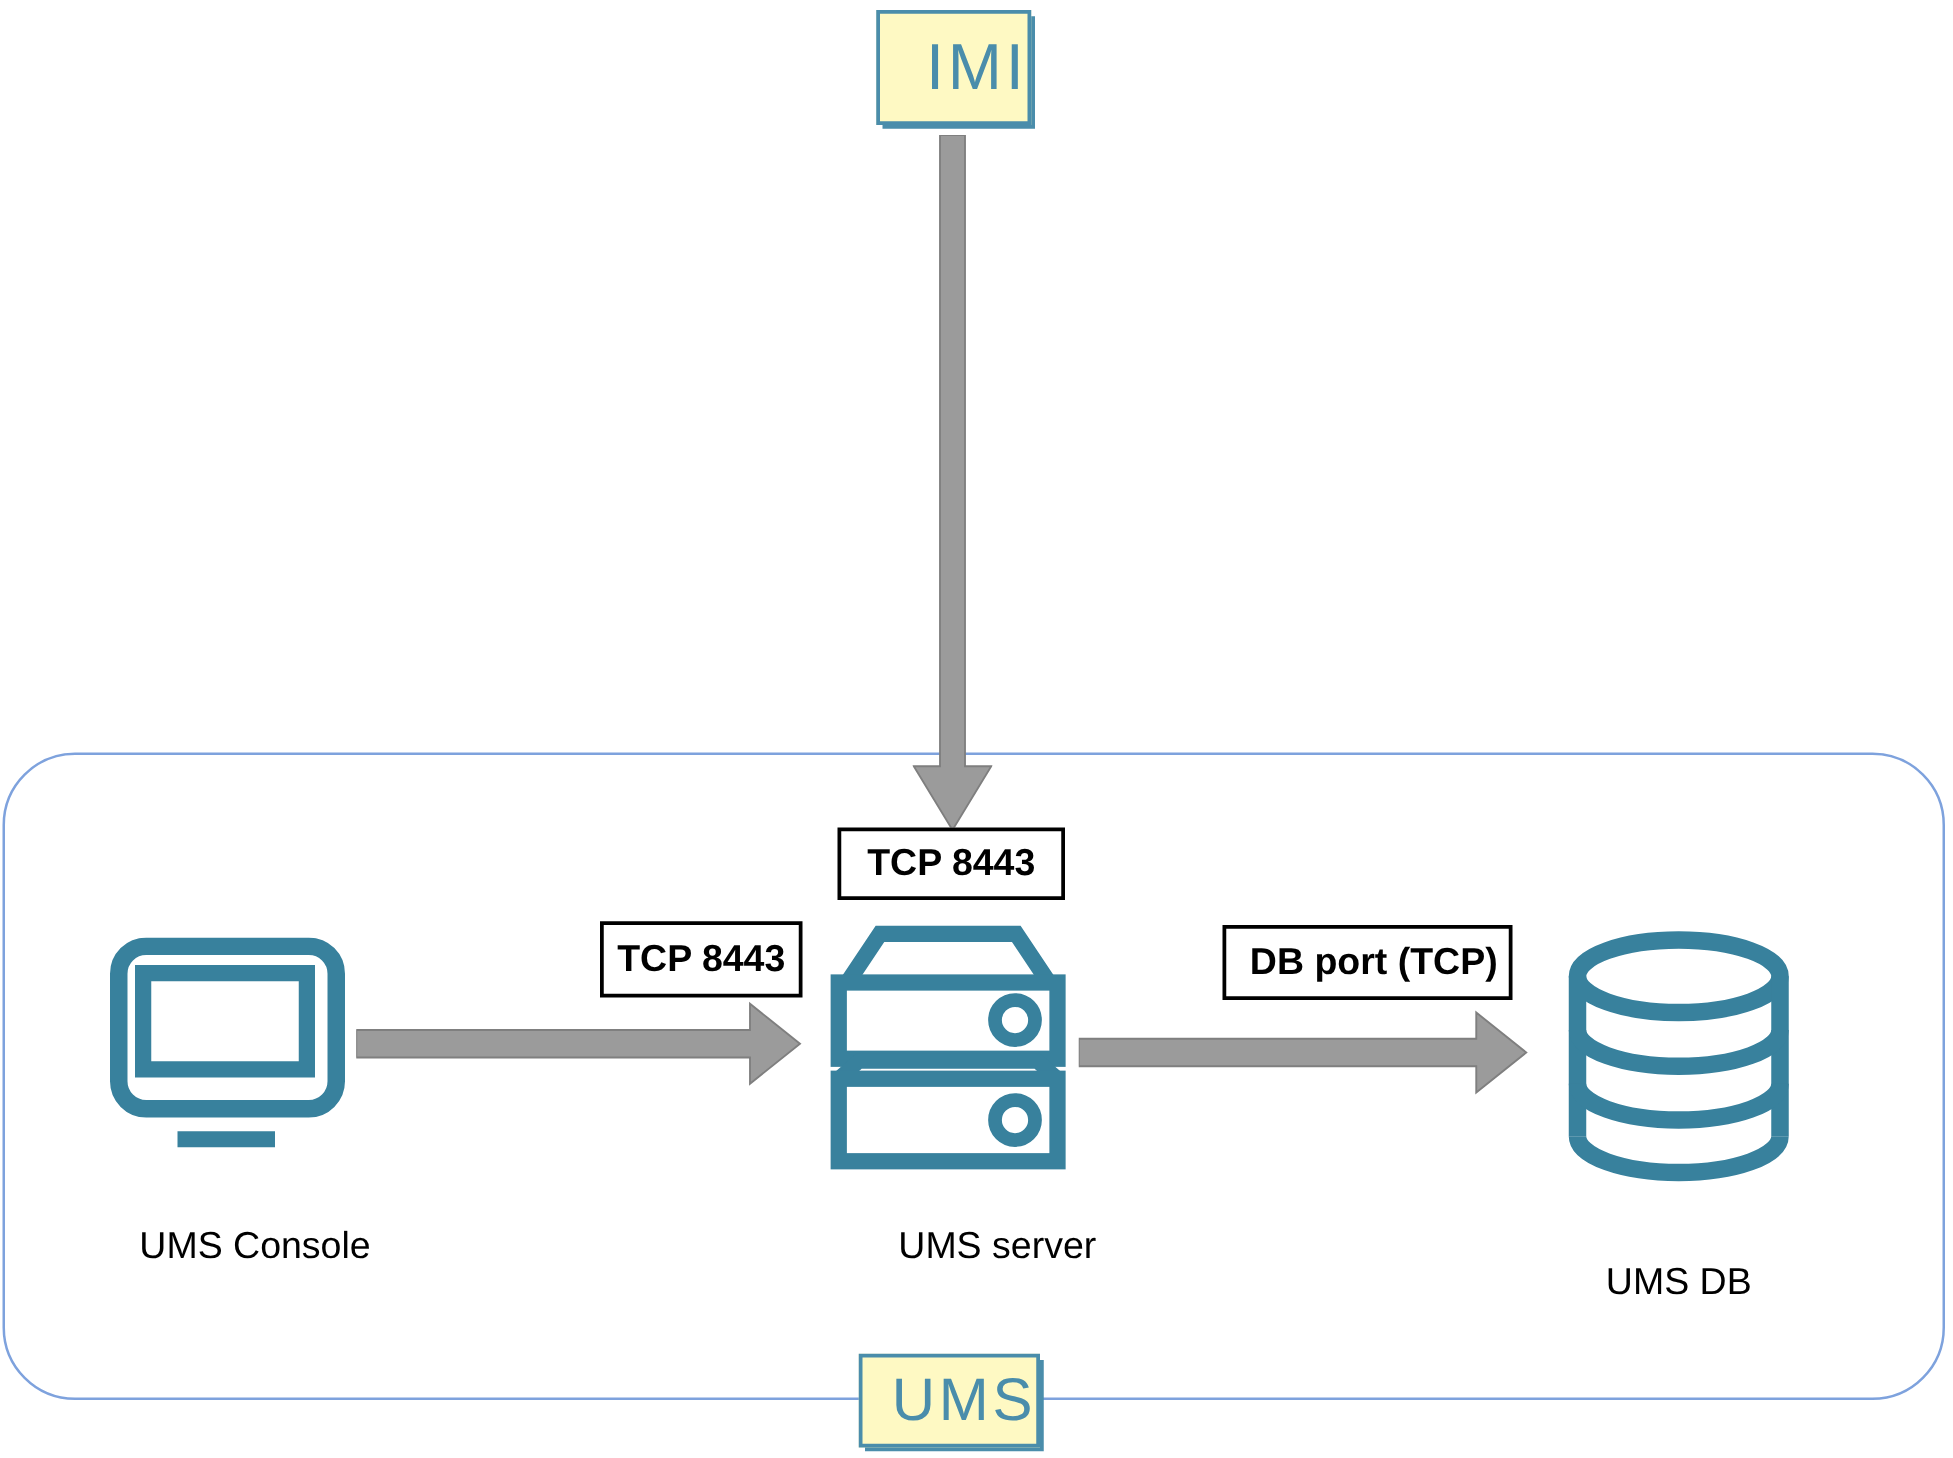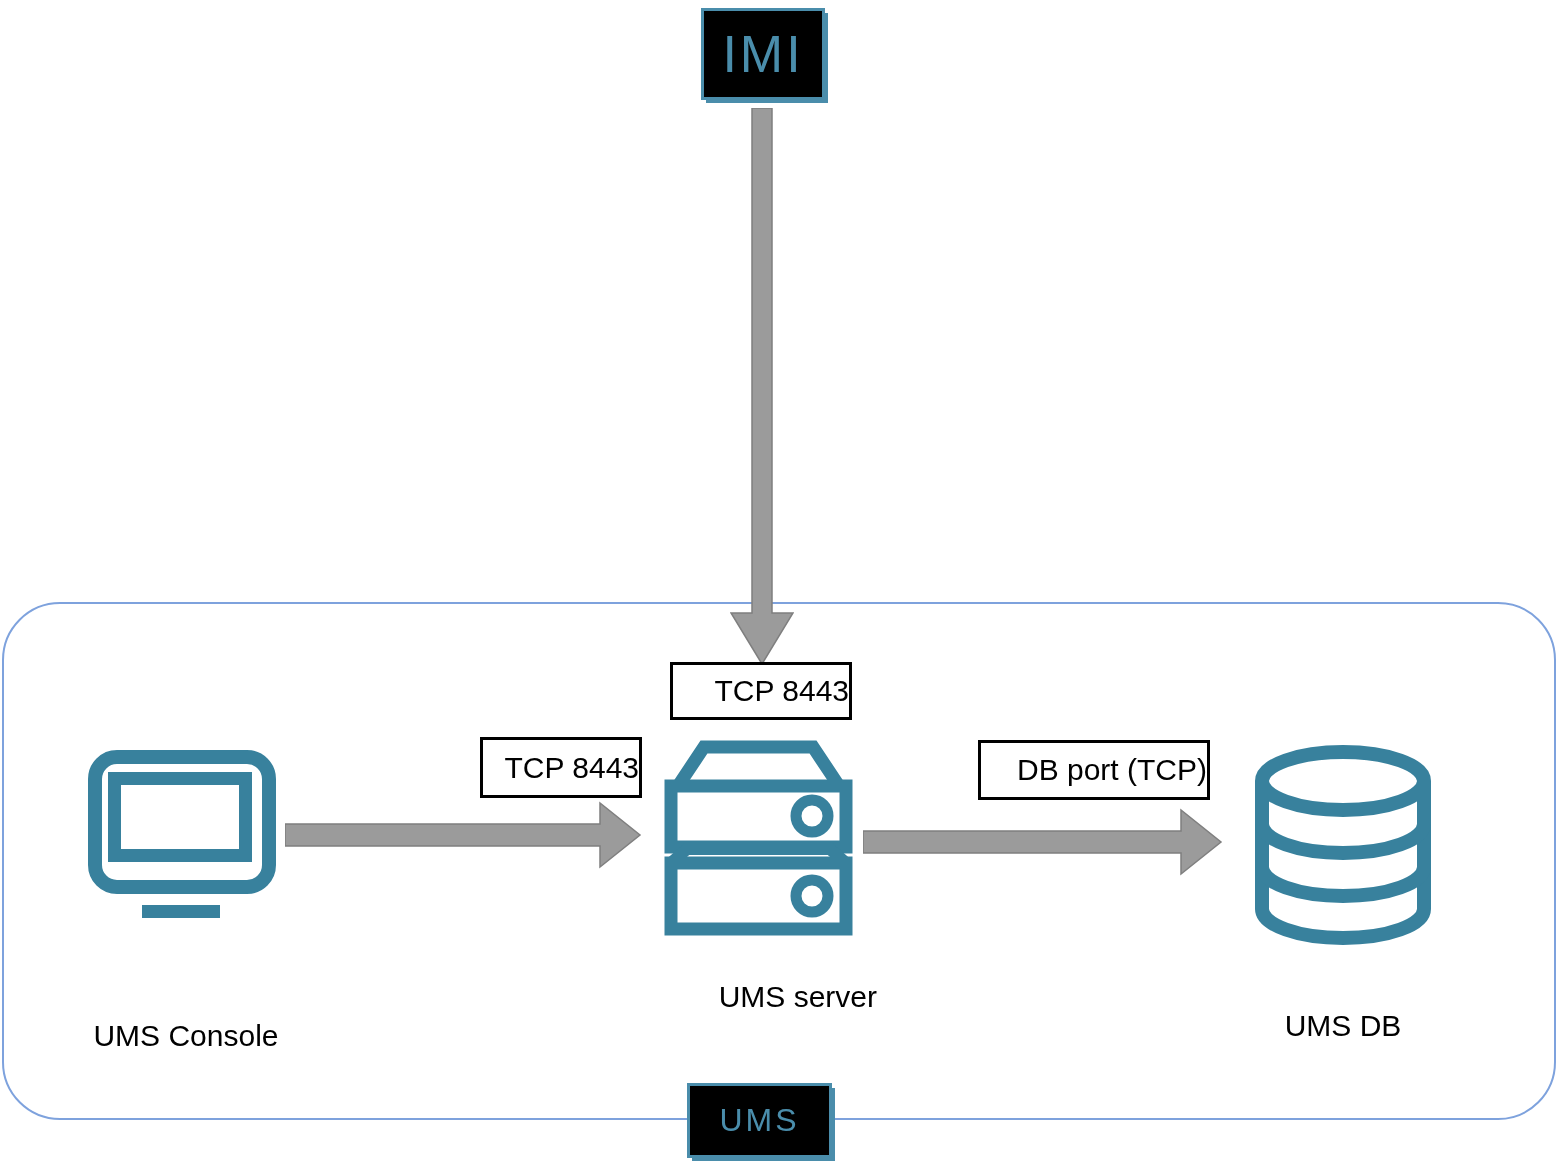--- a/index.html
+++ b/index.html
@@ -24,63 +24,64 @@
     width: 1550px;
     height: 514px;
     border: 2px solid var(--zone-border-blue, #7ea2dd);
     border-radius: 58px;
     background: transparent;
     z-index: 1;
   }
 
   
   .logo-box {
-    background: #000000;
+    background: #fef9c3;
     border: 3px solid var(--logo-teal, #4a8dab);
     box-shadow: 4px 4px 0 -1px var(--logo-teal, #4a8dab);
     display: flex;
     align-items: center;
-    justify-content: center;
+    justify-content: flex-end;
     z-index: 3;
   }
   .logo-text {
     color: var(--logo-teal, #4a8dab);
     font-weight: 300;
     letter-spacing: 3px;
   }
   .imi-box   { left: 701px; top: 8px;    width: 118px; height: 86px; }
   .imi-box .logo-text { font-size: 52px; }
   .ums-box   { left: 687px; top: 1083px; width: 139px; height: 69px; }
-  .ums-box .logo-text { font-size: 32px; }
+  .ums-box .logo-text { font-size: 48px; }
 
   
   .port-box {
     background: #ffffff;
     border: 3px solid var(--label-black, #000000);
     display: flex;
     align-items: center;
-    justify-content: flex-end;
+    justify-content: center;
     font-size: 30px;
     color: var(--label-black, #000000);
     z-index: 2;
     white-space: nowrap;
+    font-weight: bold;
   }
   .port-top   { left: 670px; top: 662px; width: 176px; height: 52px; }
   .port-left  { left: 480px; top: 737px; width: 156px; height: 55px; }
   .port-right { left: 978px; top: 740px; width: 216px; height: 54px; padding-left: 10px; }
 
   
   .node-label {
     font-size: 30px;
     color: var(--label-black, #000000);
     text-align: center;
     z-index: 2;
     white-space: nowrap;
   }
-  .label-console { left: 66px;   top: 980px; width: 240px; margin-top: 39px; }
+  .label-console { left: 84px;   top: 980px; width: 240px; }
   .label-server  { left: 637px;  top: 980px; width: 240px; text-align: right; }
   .label-db      { left: 1223px; top: 980px; width: 240px; margin-top: 29px; }
 
   
   .icon-svg  { z-index: 2; }
   .arrow-svg { z-index: 2; }
   .teal-stroke {
     stroke: var(--icon-teal, #38819d);
     fill: none;
   }

